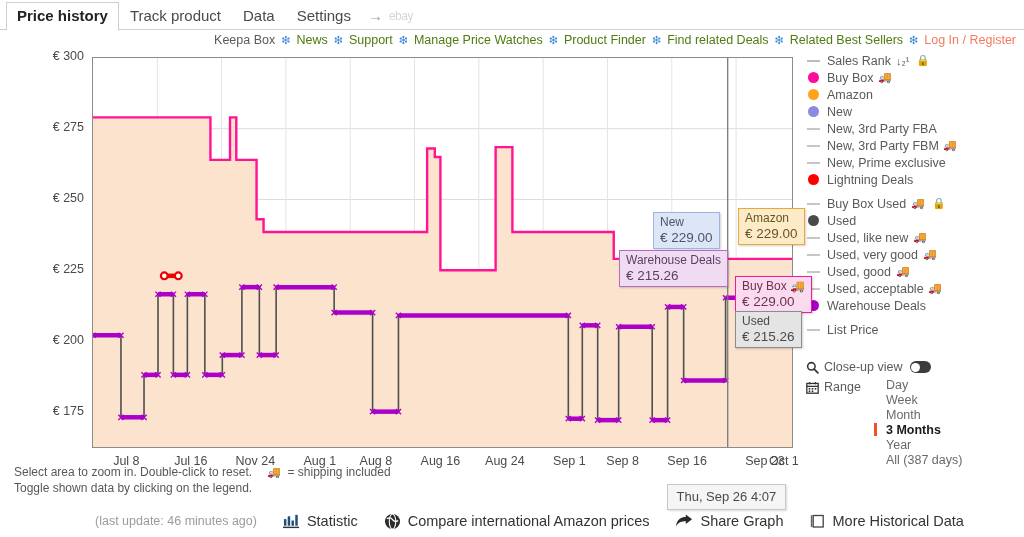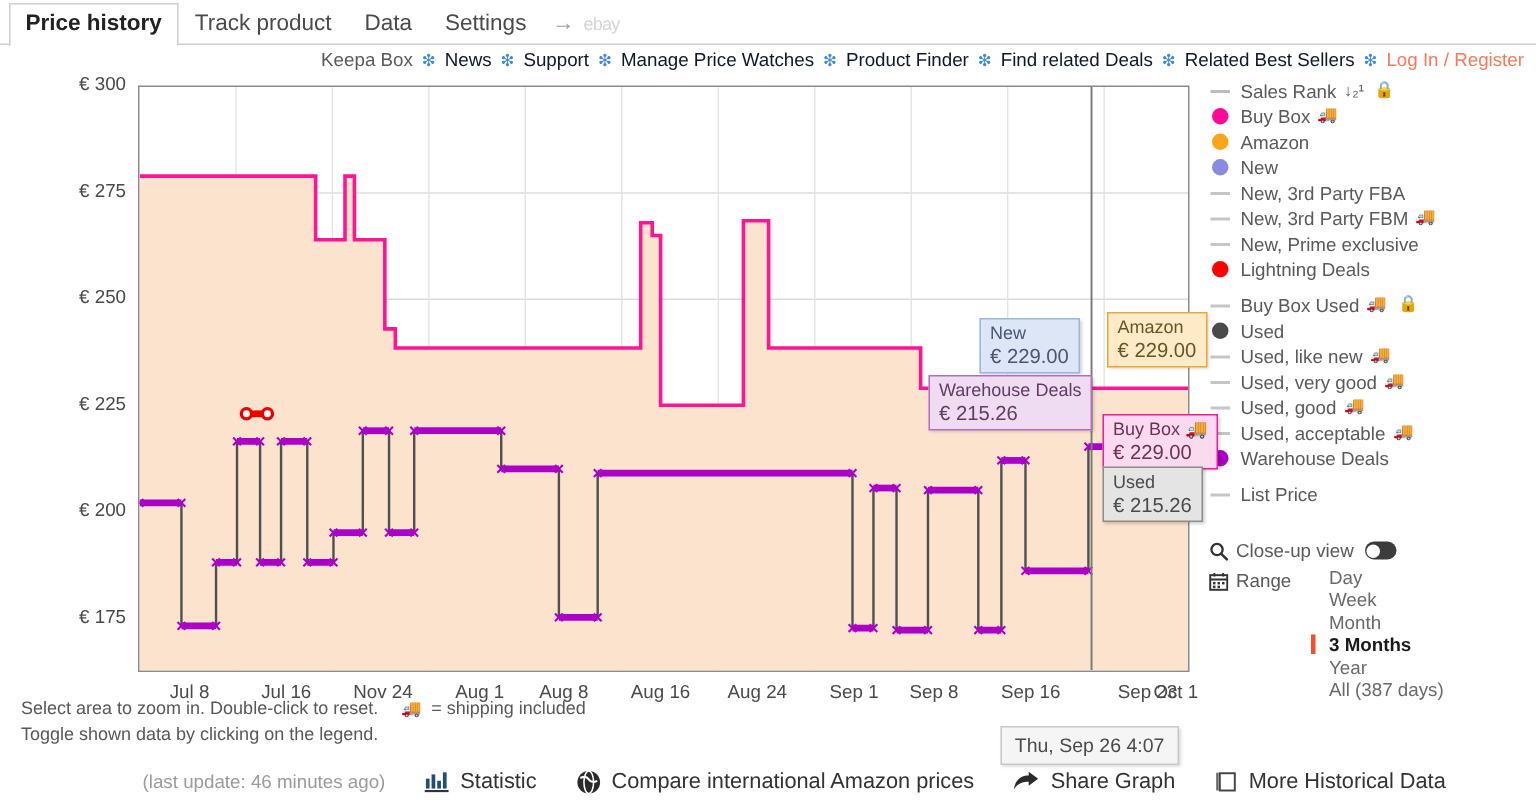--- a/index.html
+++ b/index.html
@@ -86,21 +86,21 @@
     height: 18px;
     display: flex;
     align-items: center;
     font-size: 12.5px;
     white-space: nowrap;
   }
   .toplinks .lbl {
     color: #5a5a5a;
   }
   .toplinks a {
-    color: #0f172a;
+    color: #4d7c0f;
     text-decoration: none;
     cursor: pointer;
   }
   .toplinks a.warn {
     color: #f37b5d;
   }
   .tl-sep {
     color: #3f8ad8;
     padding: 0 6px;
     font-size: 11px;

